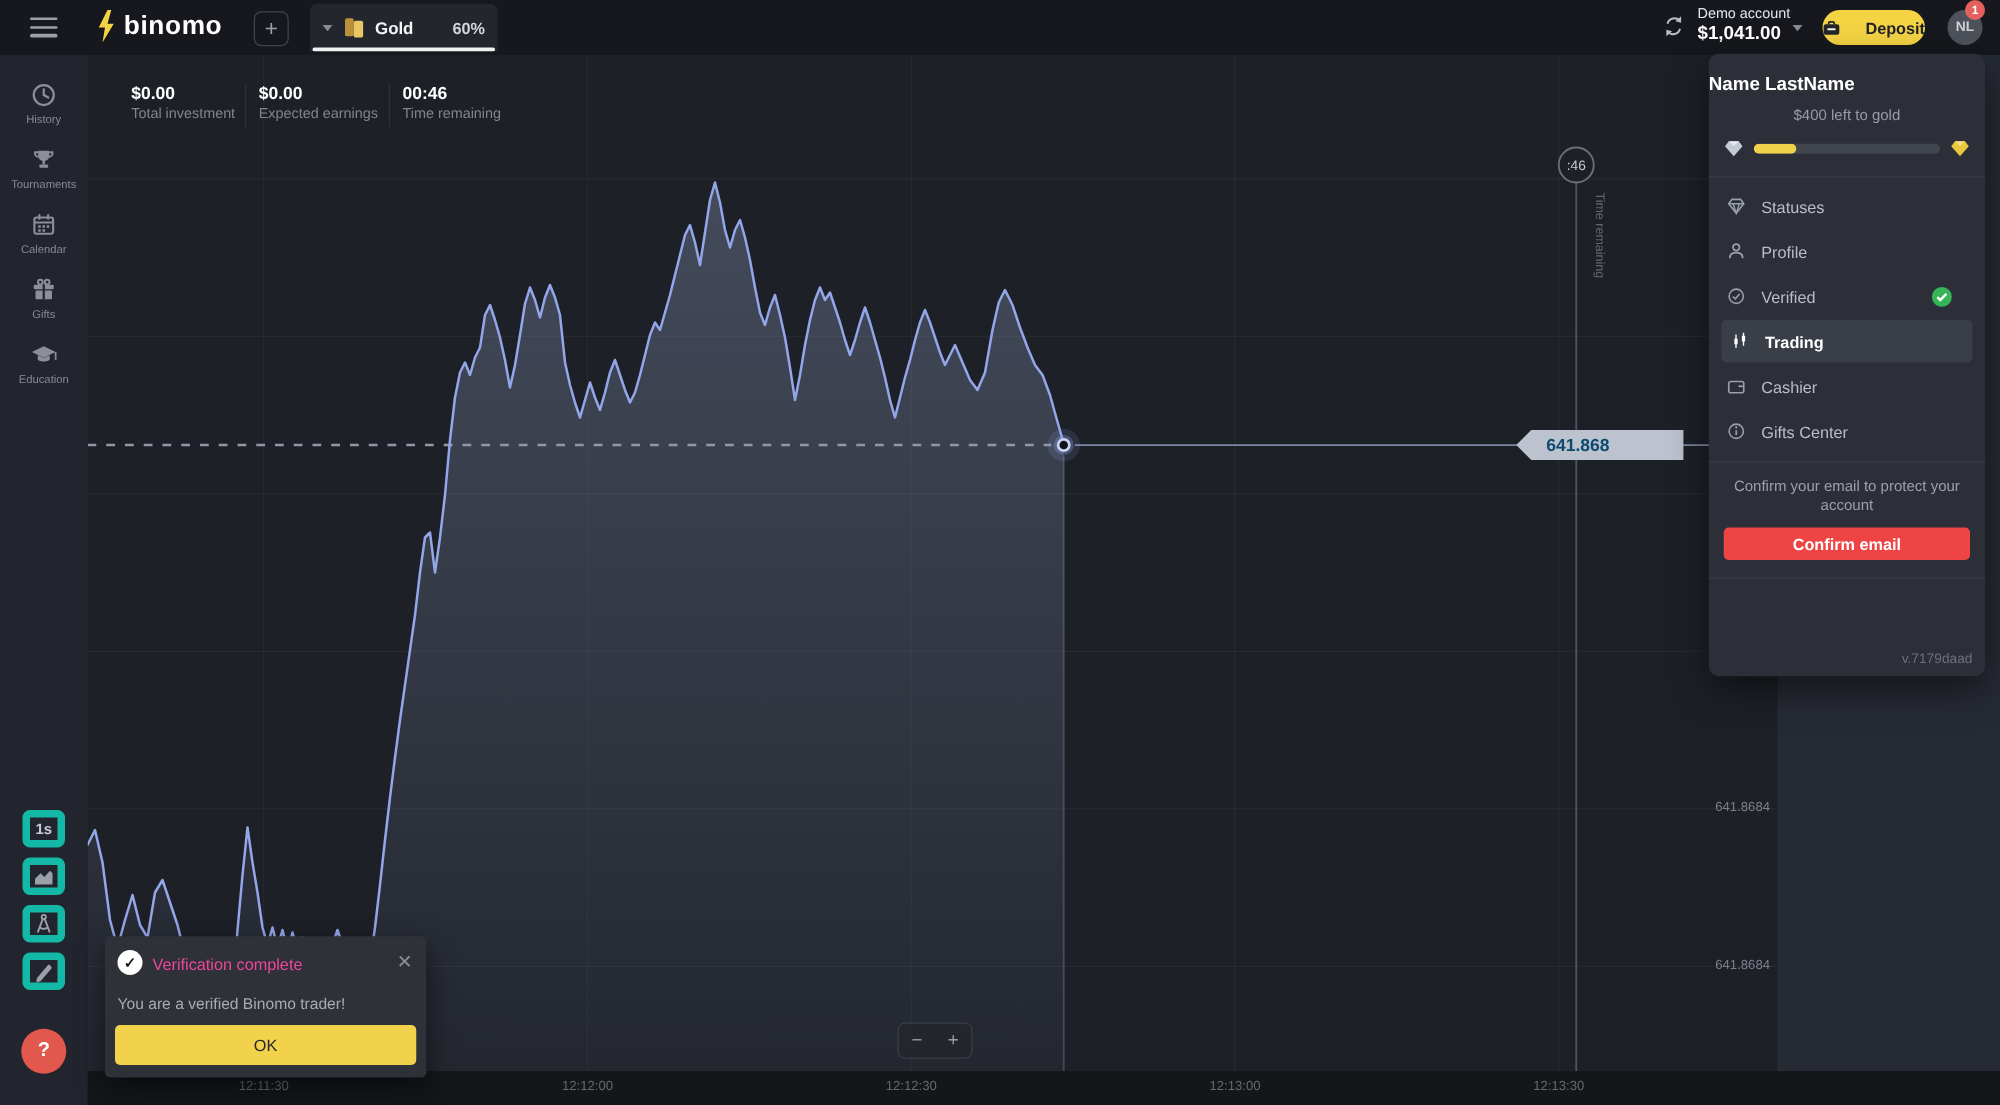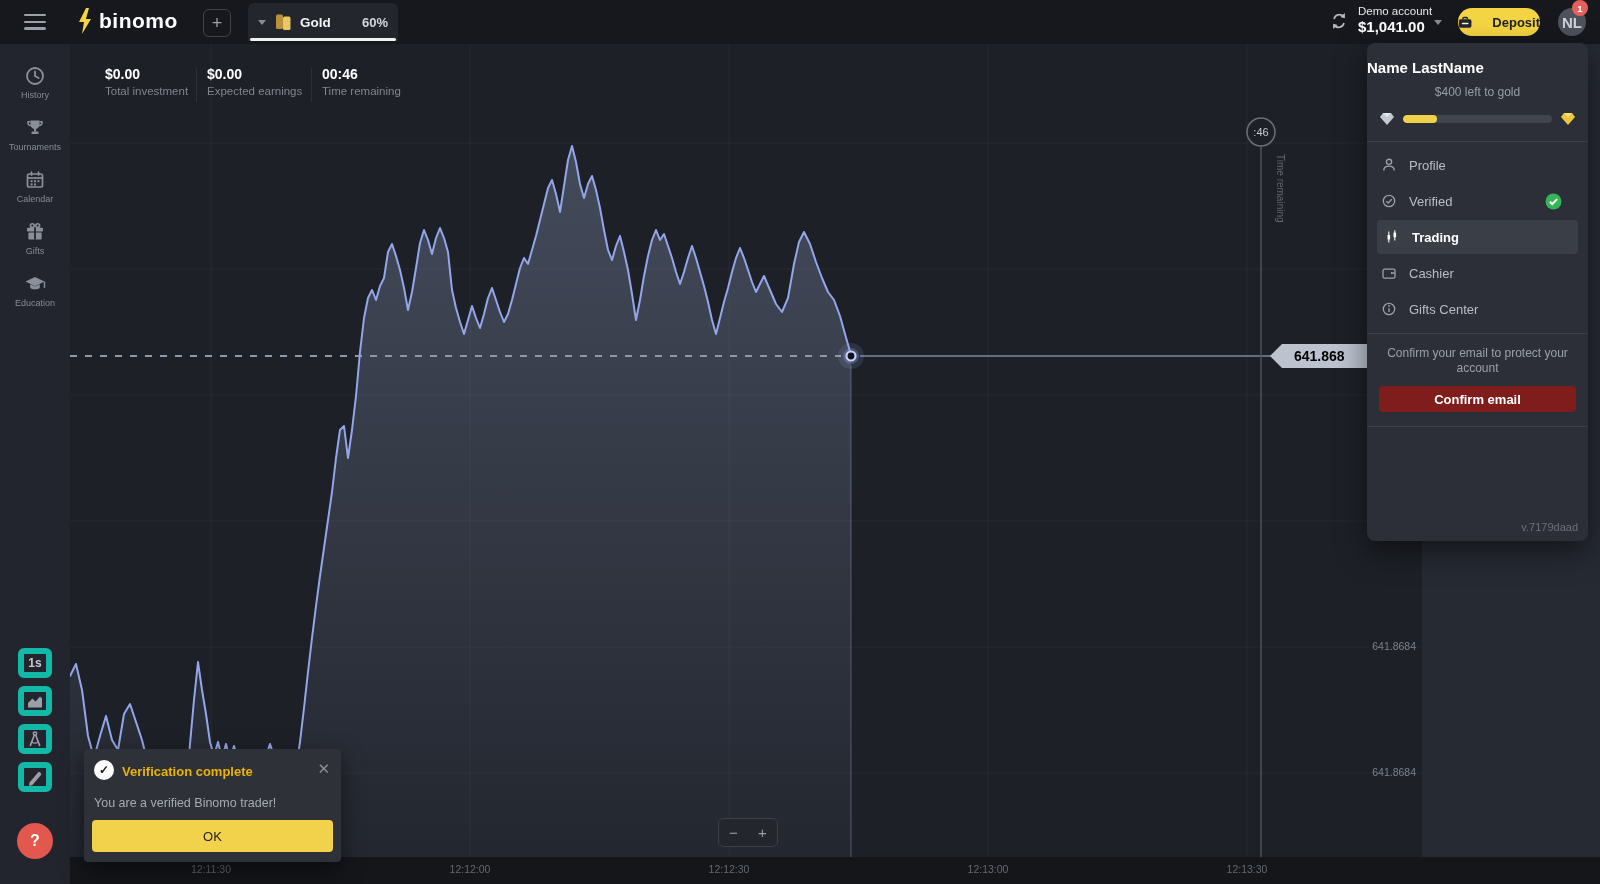--- a/index.html
+++ b/index.html
@@ -22,21 +22,21 @@
   #asset-tab .tab-payout { margin-left:auto; color:#d3d6da; font-size:13px; font-weight:bold; }
   #refresh-btn { position:absolute; left:1330px; top:12px; width:18px; height:18px; cursor:pointer; }
   #account-block { position:absolute; left:1358px; top:5px; cursor:pointer; }
   #account-block .acct-type { color:#e3e6ea; font-size:11.5px; }
   #account-block .acct-balance { color:#ffffff; font-size:15px; font-weight:bold; margin-top:1px; }
   #account-chevron { position:absolute; left:1434px; top:20px; }
   #deposit-btn { position:absolute; left:1458px; top:8px; width:82px; height:28px; background:#f5d443; border:none;
     border-radius:14px; display:flex; align-items:center; justify-content:center; gap:20px; cursor:pointer; }
   #deposit-btn span { color:#20242a; font-size:13px; font-weight:bold; }
   #avatar { position:absolute; left:1558px; top:8px; width:28px; height:28px; border-radius:50%; background:#4d525b;
-    color:#cfd3d9; font-size:15px; font-weight:bold; display:flex; align-items:center; justify-content:center; cursor:pointer; }
+    color:#cfd3d9; font-size:11px; font-weight:bold; display:flex; align-items:center; justify-content:center; cursor:pointer; }
   #notif-badge { position:absolute; left:1572px; top:0px; width:16px; height:16px; border-radius:50%; background:#e4605d;
     color:#fff; font-size:9.5px; font-weight:bold; display:flex; align-items:center; justify-content:center; z-index:41; }
 
   
   #sidebar { position:absolute; left:0; top:44px; width:70px; height:840px; background:#22252d; z-index:30; }
   .nav-item { width:70px; height:52px; margin-top:0; display:flex; flex-direction:column; align-items:center;
     justify-content:center; cursor:pointer; }
   .nav-item:first-child { margin-top:12px; }
   .nav-item .nav-label { color:#858b94; font-size:9px; margin-top:3px; }
   .tool-btn { position:absolute; left:18px; width:34px; height:30px; border:6px solid #14b8a6; border-radius:6px;
@@ -47,23 +47,23 @@
   
   #chart { position:absolute; left:70px; top:44px; width:1352px; height:813px; background:#1d2027; z-index:1; }
   #plot-svg { position:absolute; left:0; top:0; cursor:crosshair; }
   .stat-block { position:absolute; top:22px; z-index:3; }
   .stat-value { color:#fff; font-size:14px; font-weight:bold; }
   .stat-label { color:#80858e; font-size:11.5px; margin-top:3px; }
   .stat-sep { position:absolute; top:24px; width:1px; height:34px; background:#2d3039; }
   .axis-price { position:absolute; right:6px; color:#7b818b; font-size:10.5px; z-index:3; }
   #bottom-strip { position:absolute; left:70px; top:857px; width:1530px; height:27px; background:#14161a; z-index:8; }
   .time-label { position:absolute; top:6px; width:80px; text-align:center; color:#64696f; font-size:10.5px; }
-  #price-tag { position:absolute; left:1270px; top:344px; width:134px; height:24px; background:#bcc3cf; z-index:10;
+  #price-tag { position:absolute; left:1213px; top:344px; width:134px; height:24px; background:#bcc3cf; z-index:10;
     clip-path:polygon(0 50%, 12px 0, 100% 0, 100% 100%, 12px 100%);
-    color:#000000; font-size:14px; font-weight:bold; line-height:24px; padding-left:24px; }
+    color:#0c4a6e; font-size:14px; font-weight:bold; line-height:24px; padding-left:24px; }
   #zoom-controls { position:absolute; left:718px; top:818px; display:flex; border:1px solid #3c4047; border-radius:6px;
     overflow:hidden; z-index:9; }
   #zoom-controls button { width:29px; height:27px; background:rgba(35,38,45,.85); border:none; color:#9aa0a8;
     font-size:15px; cursor:pointer; }
   #zoom-out { border-right:1px solid #3c4047; }
 
   
   #right-strip { position:absolute; left:1422px; top:44px; width:178px; height:813px; background:#262a33; z-index:4; }
 
   
@@ -77,33 +77,33 @@
   .divider { height:1px; background:#3a3e46; }
   .d1 { margin-top:15px; } .d2 { margin-top:1px; } .d3 { margin-top:14px; }
   .menu { padding:5px 0; }
   .menu-row { height:36px; display:flex; align-items:center; padding:0 14px; cursor:pointer; }
   .menu-row svg { margin-right:12px; flex:none; }
   .menu-row .menu-label { color:#b9bec6; font-size:13px; }
   .menu-row.active { margin:1px 10px; height:34px; background:#3a3e47; border-radius:4px; padding:0 7px; }
   .menu-row.active .menu-label { color:#fff; font-weight:bold; }
   .menu-badge { margin-left:auto; }
   .confirm-text { padding:12px 16px 0; text-align:center; color:#9aa0a8; font-size:12px; line-height:15px; }
-  #confirm-email-btn { display:block; margin:10px 12px 0; width:197px; height:26px; background:#7f1d1d; border:none;
+  #confirm-email-btn { display:block; margin:10px 12px 0; width:197px; height:26px; background:#ef4444; border:none;
     border-radius:4px; color:#fff; font-size:13px; font-weight:bold; cursor:pointer; }
   .signout-row { height:44px; display:flex; align-items:center; padding:0 14px; cursor:pointer; }
   .signout-row svg { margin-right:12px; }
   .signout-row .menu-label { color:#b9bec6; font-size:13px; }
   .version { position:absolute; right:10px; bottom:8px; color:#6b707a; font-size:11px; }
 
   
   #toast { position:absolute; left:84px; top:749px; width:257px; height:113px; background:#2e3138; border-radius:4px;
     box-shadow:0 8px 22px rgba(0,0,0,.5); z-index:60; }
   .toast-check { position:absolute; left:10px; top:11px; width:20px; height:20px; border-radius:50%; background:#fff;
     color:#16181d; font-size:12px; font-weight:bold; display:flex; align-items:center; justify-content:center; }
-  .toast-title { position:absolute; left:38px; top:15px; color:#eab308; font-size:13px; font-weight:bold; }
+  .toast-title { position:absolute; left:38px; top:15px; color:#ec4899; font-size:13px; font-weight:normal; }
   .toast-close { position:absolute; right:11px; top:11px; color:#8b9097; font-size:15px; cursor:pointer; }
   .toast-body { position:absolute; left:10px; top:47px; color:#a6abb3; font-size:12.5px; }
   #toast-ok-btn { position:absolute; left:8px; top:71px; width:241px; height:32px; background:#f2d14b; border:none;
     border-radius:4px; color:#22252b; font-size:13px; font-weight:normal; cursor:pointer; }
 
   .deadline-text { fill:#c7ccd3; font-size:11px; font-family:"Liberation Sans",sans-serif; }
   .caption-text { fill:#62676f; font-size:10px; font-family:"Liberation Sans",sans-serif; }
 </style>
 </head>
 <body>
@@ -317,20 +317,27 @@
     <svg width="16" height="14" viewBox="0 0 16 14">
       <polygon points="4,1 12,1 15,5 8,13 1,5" fill="#e9c83f"></polygon>
         <polygon points="4,1 8,5 12,1" fill="#f4dd7c"></polygon>
     </svg>
   </div>
   <div class="divider d1"></div>
 
   <div class="menu">
     <div class="menu-row">
       <svg width="16" height="16" viewBox="0 0 16 16">
+        <path d="M4.5 2.5 h7 L14 6 L8 13.5 L2 6 Z" fill="none" stroke="#9aa0a8" stroke-width="1.3"></path>
+        <path d="M2 6 h12 M5.5 6 L8 13.5 L10.5 6" fill="none" stroke="#9aa0a8" stroke-width="1.1"></path>
+      </svg>
+      <span class="menu-label">Statuses</span>
+    </div>
+    <div class="menu-row">
+      <svg width="16" height="16" viewBox="0 0 16 16">
         <circle cx="8" cy="4.8" r="2.6" fill="none" stroke="#9aa0a8" stroke-width="1.4"></circle>
         <path d="M2.8 13.5 c0-3 2.3-4.4 5.2-4.4 s5.2 1.4 5.2 4.4" fill="none" stroke="#9aa0a8" stroke-width="1.4"></path>
       </svg>
       <span class="menu-label">Profile</span>
     </div>
     <div class="menu-row">
       <svg width="16" height="16" viewBox="0 0 16 16">
         <circle cx="8" cy="8" r="5.7" fill="none" stroke="#9aa0a8" stroke-width="1.3"></circle>
         <polyline points="5.3,8.2 7.2,10 10.7,6.2" fill="none" stroke="#9aa0a8" stroke-width="1.3"></polyline>
       </svg>

